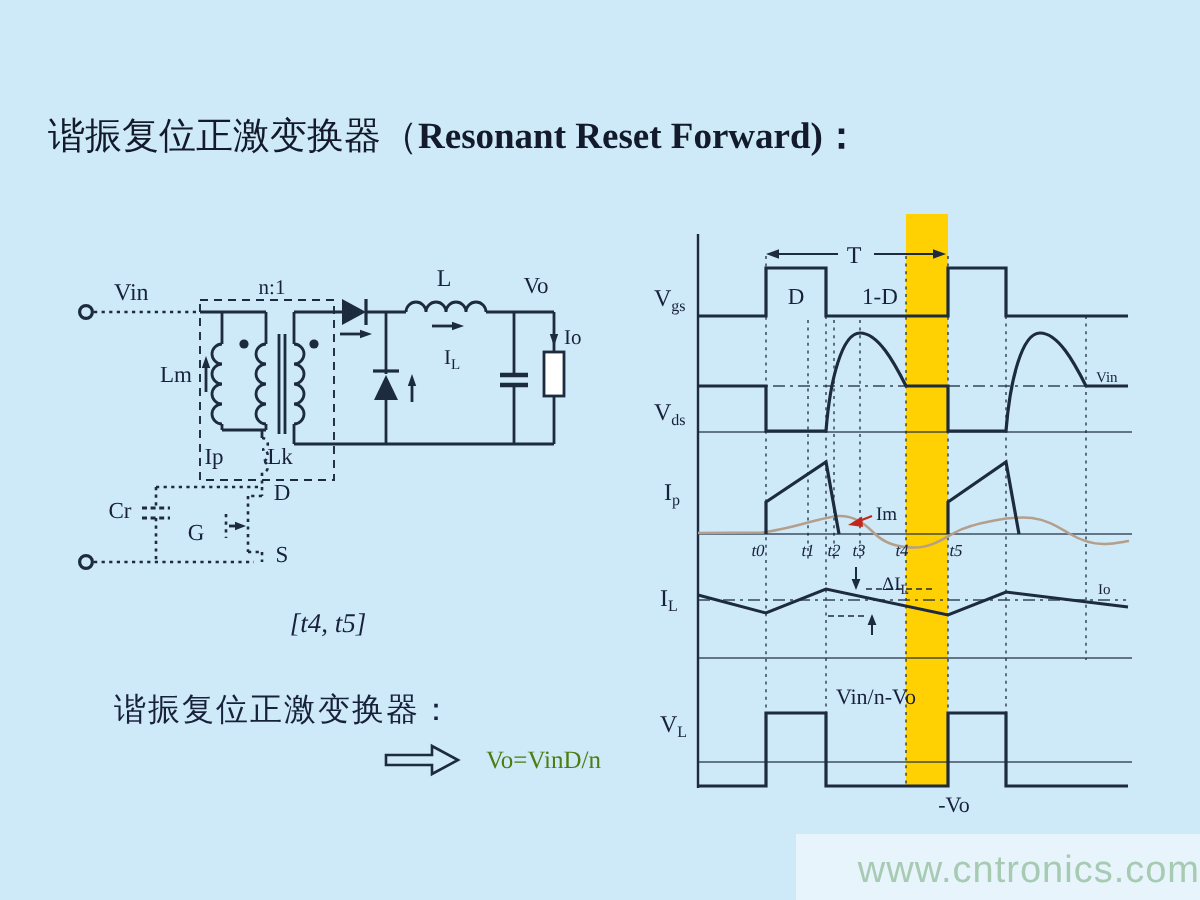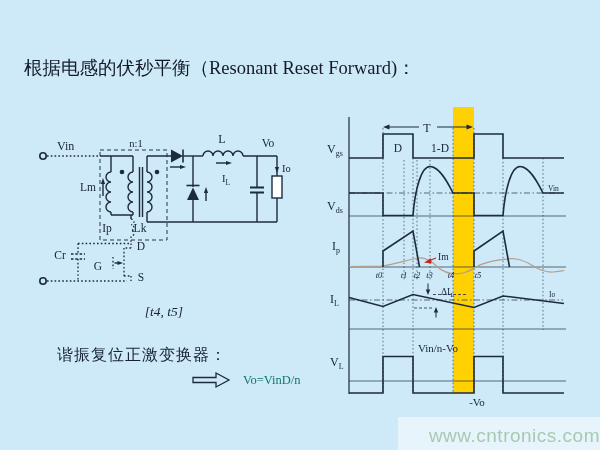--- a/index.html
+++ b/index.html
@@ -1,22 +1,22 @@
 <!DOCTYPE html>
 <html><head>
 <meta charset="utf-8">
 <style>
   html,body{margin:0;padding:0;}
   .slide{position:relative;width:600px;height:450px;background:#cee9f8;overflow:hidden;
          font-family:"Liberation Serif", serif;color:#15203a;}
   .title{position:absolute;left:24px;top:55px;font-size:18.5px;white-space:nowrap;color:#121a2c;}
-  .title .bold{font-weight:normal;}
+  .title .bold{font-weight:bold;}
   .analysis-heading{position:absolute;left:57px;top:345px;font-size:16px;letter-spacing:1px;color:#17213a;}
   .eq-left{position:absolute;left:62px;top:373px;font-size:12.5px;color:#17213a;}
-  .eq-right{position:absolute;left:243px;top:373px;font-size:12.5px;color:#0f766e;}
+  .eq-right{position:absolute;left:243px;top:373px;font-size:12.5px;color:#4d7c0f;}
   .arrow-box{position:absolute;left:192px;top:371px;}
   svg{overflow:visible;}
   svg text{fill:#17213a;font-family:"Liberation Serif", serif;}
   .ink{stroke:#1c2b3e;fill:none;}
   .w14{stroke-width:1.4;} .w16{stroke-width:1.6;} .thin{stroke-width:0.85;opacity:.8;}
   .dotv{stroke:#24364a;stroke-width:0.8;stroke-dasharray:1.5,2.3;opacity:.85;fill:none;}
   .dashdot{stroke:#24364a;stroke-width:0.8;stroke-dasharray:6,2.5,1.5,2.5;opacity:.9;fill:none;}
   .dotted{stroke:#1c2b3e;stroke-width:1.3;stroke-dasharray:1.6,2.2;fill:none;}
   .dashed{stroke:#1c2b3e;stroke-width:0.95;stroke-dasharray:4,3;fill:none;}
   .fillink{fill:#1c2b3e;stroke:none;}
@@ -26,21 +26,21 @@
   .band{fill:#ffd103;}
   .watermark{position:absolute;left:398px;top:417px;width:202px;height:37px;
              background:rgba(255,255,255,0.5);display:flex;align-items:center;justify-content:flex-end;}
   .watermark span{font-family:"Liberation Sans", sans-serif;font-size:19px;color:#a7cab2;letter-spacing:.5px;}
 </style>
 </head>
 <body>
 
 <div class="slide">
 
-  <div class="title"><span>根据电感的伏秒平衡（</span><span class="bold">Resonant Reset Forward)</span><span class="bold">：</span></div>
+  <div class="title"><span>谐振复位正激变换器（</span><span class="bold">Resonant Reset Forward)</span><span class="bold">：</span></div>
 
   <svg style="position:absolute;left:20px;top:128px;" width="302" height="200" viewBox="20 128 302 200">
 
     <circle class="ink w16" cx="43" cy="156" r="3.2"></circle>
     <circle class="ink w16" cx="43" cy="281" r="3.2"></circle>
     <path class="dotted" d="M47,156 H100"></path>
     <path class="dotted" d="M47,281 H127"></path>
 
     <rect class="dashed" x="100" y="150" width="67" height="90"></rect>
 

